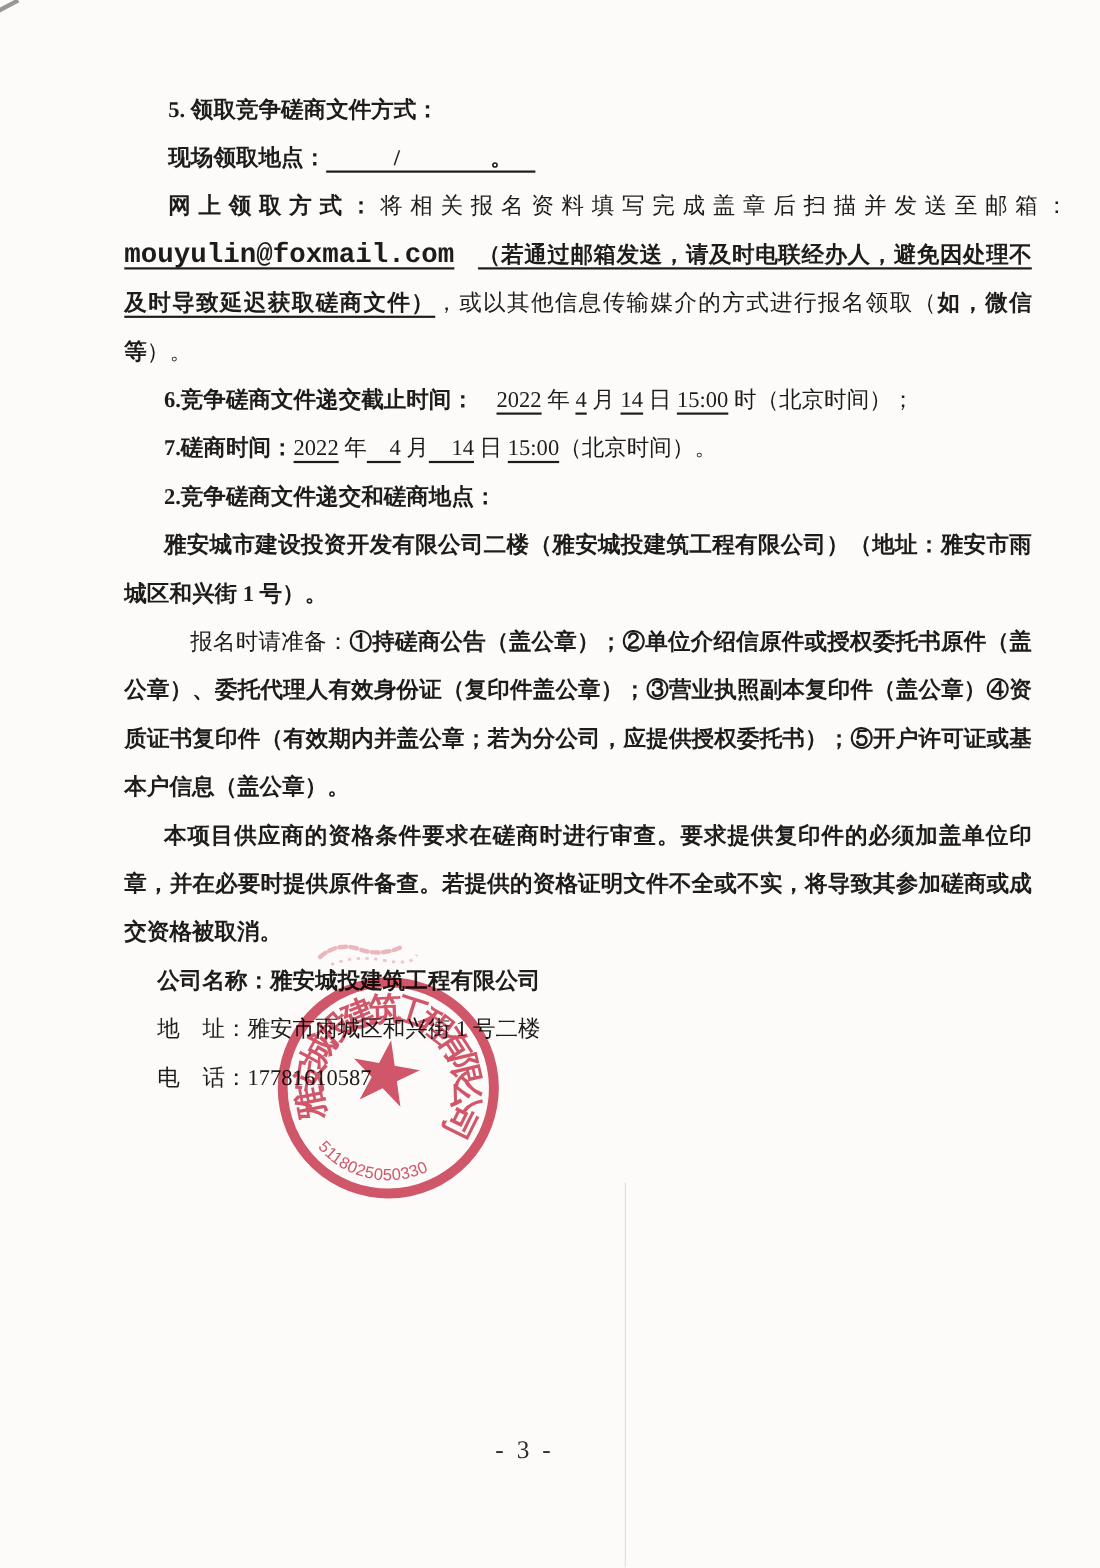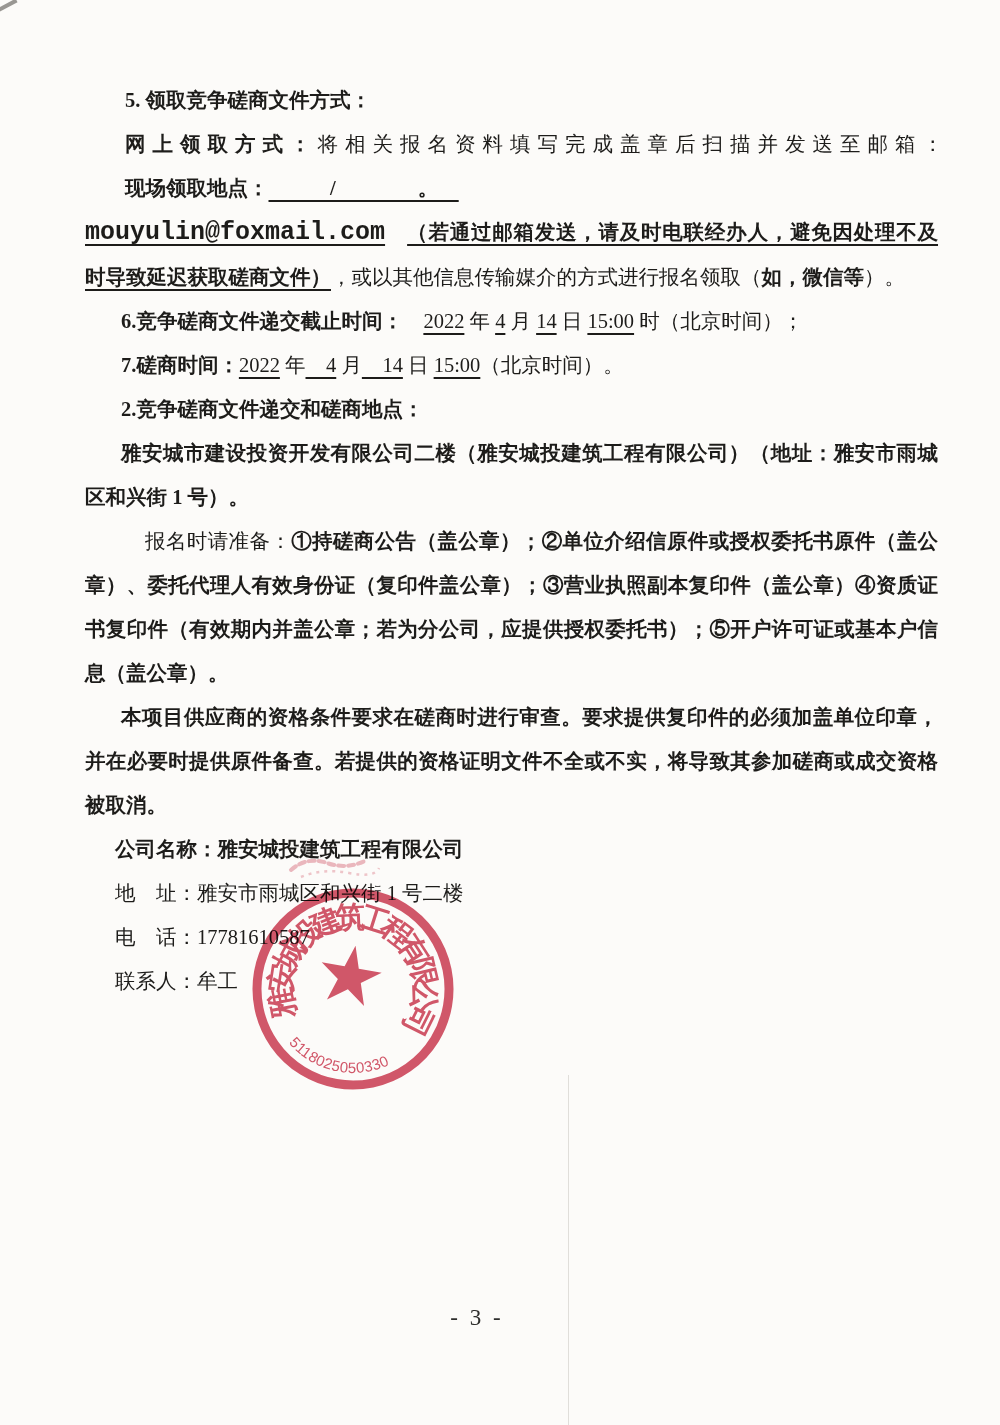--- a/index.html
+++ b/index.html
@@ -8,20 +8,21 @@
     background:#fcfbf9;
     font-family:"Liberation Serif","DejaVu Serif",serif;
     color:#1d1c1a;
     position:relative;
     overflow:hidden;
   }
   .page{
     position:absolute;inset:0;
     padding:78px 62px 0 85px;
     box-sizing:border-box;
+    margin-left:28px;
   }
   p{margin:0;font-size:20.5px;line-height:44px;text-align:justify;}
   .b{font-weight:bold;}
   .u{text-decoration:underline;text-underline-offset:5px;text-decoration-thickness:1.5px;}
   .mono{font-family:"Liberation Mono","DejaVu Sans Mono",monospace;font-size:25px;font-weight:bold;}
   .ind40{text-indent:40px;}
   .ind36{text-indent:36px;}
   .ind60{text-indent:60px;}
   .ind30{text-indent:30px;}
   .sp{letter-spacing:7px;white-space:nowrap;}
@@ -42,23 +43,23 @@
 </head>
 <body>
 
 <div class="corner-mark"></div>
 <div class="crease"></div>
 
 <div class="page">
 
   <p class="ind40"><span class="b">5. 领取竞争磋商文件方式：</span></p>
 
+  <p class="ind40 nowrap"><span class="b">现场领取地点：</span><span class="b u">　　　/　　　　。　</span></p>
+
   <p class="ind40 sp"><span class="b">网上领取方式：</span><span>将相关报名资料填写完成盖章后扫描并发送至邮箱：</span></p>
-
-  <p class="ind40 nowrap"><span class="b">现场领取地点：</span><span class="b u">　　　/　　　　。　</span></p>
 
   <p><span class="mono u">mouyulin@foxmail.com</span><span>　</span><span class="b u">（若通过邮箱发送，请及时电联经办人，避免因处理不及时导致延迟获取磋商文件）</span><span>，或以其他信息传输媒介的方式进行报名领取（</span><span class="b">如，微信等</span><span>）。</span></p>
 
   <p class="ind36 nowrap"><span class="b">6.竞争磋商文件递交截止时间：</span><span>　</span><span class="u">2022</span><span> 年 </span><span class="u">4</span><span> 月 </span><span class="u">14</span><span> 日 </span><span class="u">15:00</span><span> 时（北京时间）；</span></p>
 
   <p class="ind36 nowrap"><span class="b">7.磋商时间：</span><span class="u">2022</span><span> 年</span><span class="u">　4</span><span> 月</span><span class="u">　14</span><span> 日 </span><span class="u">15:00</span><span>（北京时间）。</span></p>
 
   <p class="ind36"><span class="b">2.竞争磋商文件递交和磋商地点：</span></p>
 
   <p class="ind36"><span class="b">雅安城市建设投资开发有限公司二楼（雅安城投建筑工程有限公司）（地址：雅安市雨城区和兴街 1 号）。</span></p>
@@ -68,21 +69,20 @@
 
   <p class="ind36"><span class="b">本项目供应商的资格条件要求在磋商时进行审查。要求提供复印件的必须加盖单位印章，并在必要时提供原件备查。若提供的资格证明文件不全或不实，将导致其参加磋商或成交资格被取消。</span></p>
 
 
   <p class="ind30"><span class="b">公司名称：</span><span class="b">雅安城投建筑工程有限公司</span></p>
 
   <p class="ind30"><span>地　址：</span><span>雅安市雨城区和兴街 1 号二楼</span></p>
 
   <p class="ind30"><span>电　话：</span><span>17781610587</span></p>
 
-  <p class="ind30"><span>联系人：</span><span>牟工</span></p>
 
 </div>
 
 <svg class="smudge" viewBox="0 0 110 34">
   <path d="M8 20 Q 24 6 44 13 T 84 10" stroke="#d0495e" stroke-width="4" fill="none" opacity="0.38" stroke-linecap="round" stroke-dasharray="6 4"></path>
   <path d="M18 27 Q 40 18 66 23 T 96 18" stroke="#d0495e" stroke-width="2.5" fill="none" opacity="0.3" stroke-dasharray="3 5"></path>
 </svg>
 
 <svg class="stamp" viewBox="-115 -115 230 230">
   <g transform="rotate(10)">

